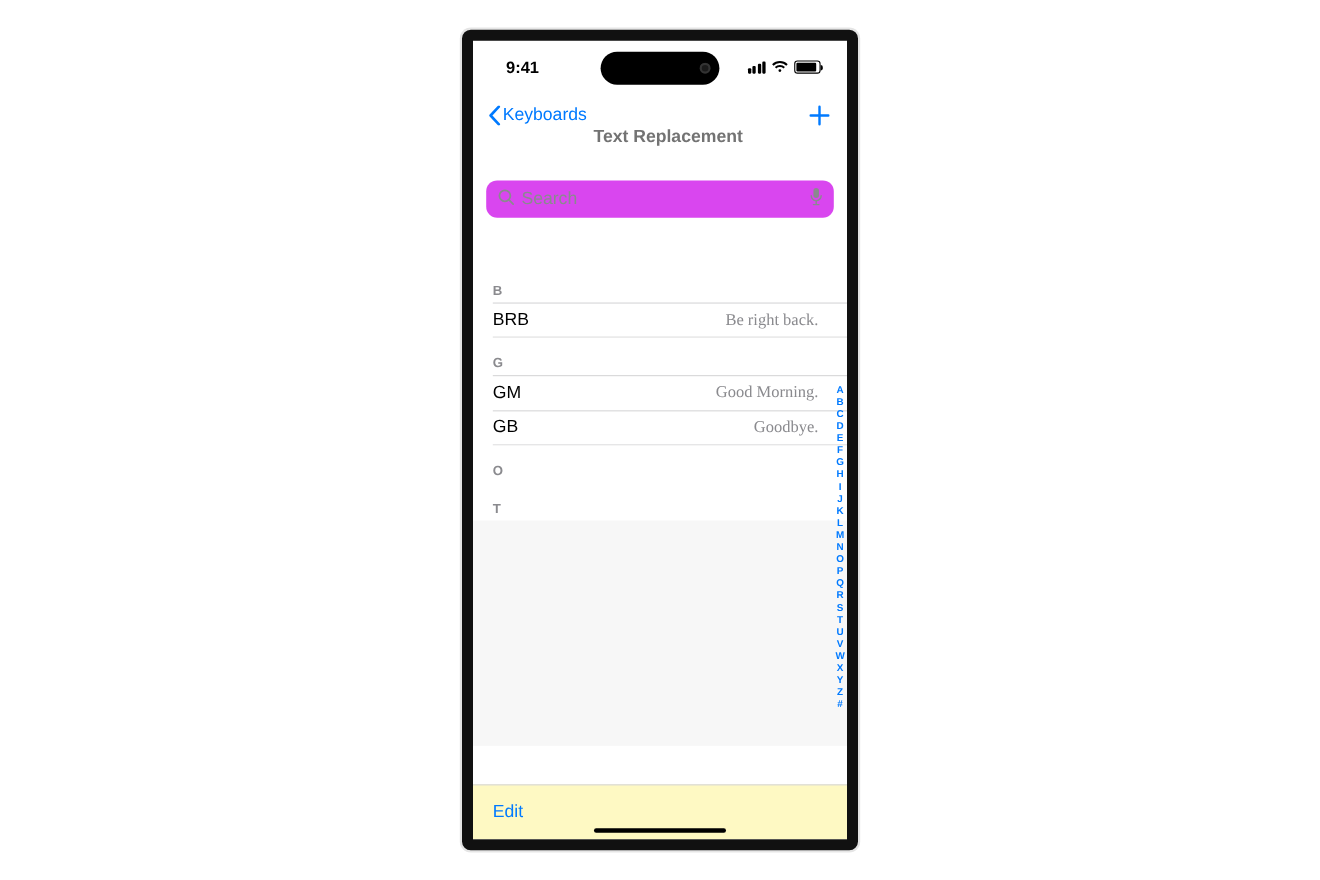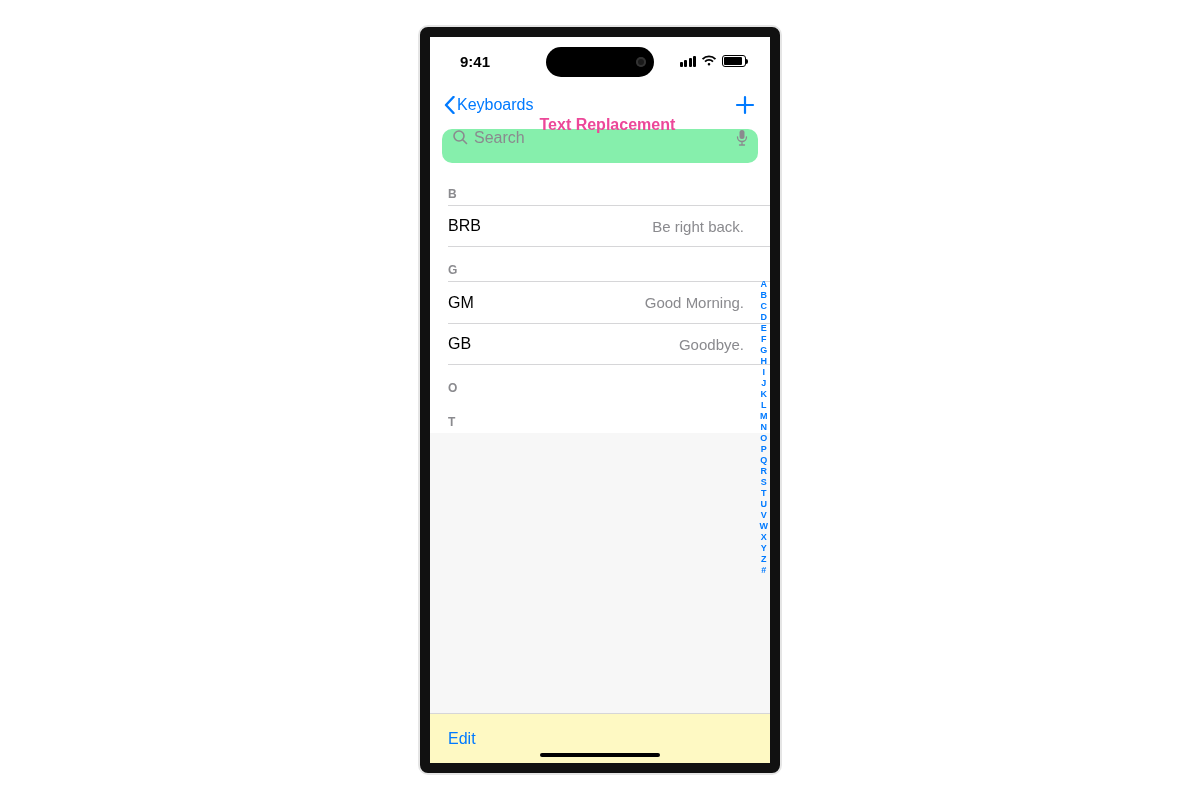--- a/index.html
+++ b/index.html
@@ -30,46 +30,46 @@
   .status .right { display:flex; align-items:center; gap:5px; }
   .sig { display:flex; gap:1.5px; align-items:flex-end; }
   .sig b { display:block; width:3px; background:#000; border-radius:1px; }
   .sig b:nth-child(1){height:5px} .sig b:nth-child(2){height:7px} .sig b:nth-child(3){height:9px} .sig b:nth-child(4){height:11px}
   .wifi svg { display:block; }
   .batt { width:24px; height:12px; border:1px solid #000; border-radius:3px; position:relative; }
   .batt::after{ content:""; position:absolute; right:-3px; top:3px; width:2px; height:5px; background:#000; border-radius:0 2px 2px 0;}
   .batt i{ display:block; margin:1px; height:8px; width:18px; background:#000; border-radius:1px;}
 
   
-  .screen { position:absolute; top:48px; left:0; right:0; bottom:0; display:flex; flex-direction:column; }
+  .screen { position:absolute; top:48px; left:0; right:0; bottom:0; display:flex; flex-direction:column;gap:35px; }
 
   
   .nav { height:40px; display:flex; align-items:center; padding:0 14px; position:relative; }
   .back { display:flex; align-items:center; color:#007aff; font-size:16px; gap:2px; cursor:pointer; }
   .back svg { display:block; }
-  .title { font-size:16px; font-weight:600; color:#ec4899; margin-left:6px;margin-top:40px; }
+  .title { font-size:16px; font-weight:600; color:#737373; margin-left:6px;margin-top:40px; }
   .plus { position:absolute; right:14px; top:50%; transform:translateY(-50%); color:#007aff; cursor:pointer; }
   .plus svg{display:block;}
 
   
   .searchwrap { padding:4px 12px 8px; }
-  .search { background:#86efac; border-radius:10px; height:34px; display:flex; align-items:flex-start; padding:0 10px; gap:6px; }
+  .search { background:#d946ef; border-radius:10px; height:34px; display:flex; align-items:center; padding:0 10px; gap:6px; }
   .search .mag { color:#8a8a8e; }
   .search input { flex:1; border:0; background:transparent; font-size:16px; color:#000; outline:none; }
   .search input::placeholder{ color:#8a8a8e; }
   .mic { color:#8a8a8e; }
 
   
   .list { flex:1; overflow:hidden; background:#f7f7f7; position:relative; }
   .list-inner { background:#fff; }
   .section-header { font-size:12px; font-weight:600; color:#8a8a8e; padding:16px 18px 4px; background:#fff; }
-  .row { display:flex; align-items:center; height:42px; margin-left:18px; padding-right:26px; border-top:0.5px solid #d6d6d8; }
+  .row { display:flex; align-items:center; height:32px; margin-left:18px; padding-right:26px; border-top:0.5px solid #d6d6d8; }
   .row:first-of-type{}
   .row .short { font-size:16px; color:#000; }
-  .row .phrase { font-size:15px; color:#8a8a8e; margin-left:auto; }
+  .row .phrase { font-size:15px; color:#8a8a8e; margin-left:auto;font-family:Liberation Serif, serif; }
   .section:last-child .row:last-child { border-bottom:0.5px solid #d6d6d8; }
   .row + .row {}
   .row:last-child { border-bottom:0.5px solid #d6d6d8; }
 
   
   .index { position:absolute; right:2px; top:108px; display:flex; flex-direction:column; align-items:center; gap:0; }
   .index span { font-size:9px; font-weight:600; color:#007aff; line-height:11px; cursor:pointer; }
 
   
   .toolbar { height:50px; border-top:0.5px solid #d6d6d8; display:flex; align-items:center; padding:0 18px; background:#fef9c3; }

